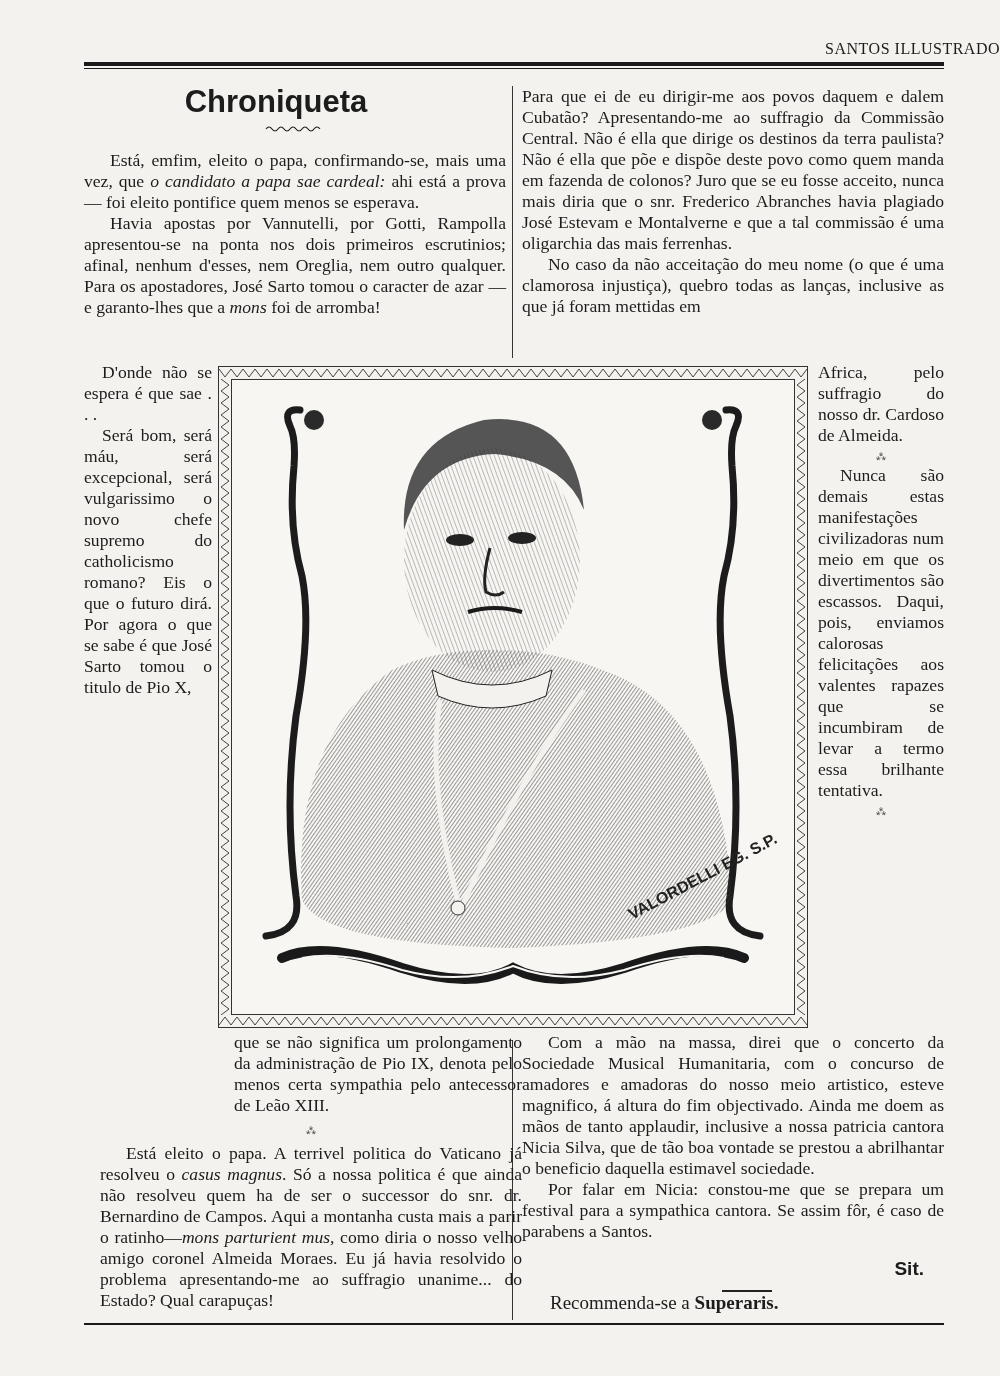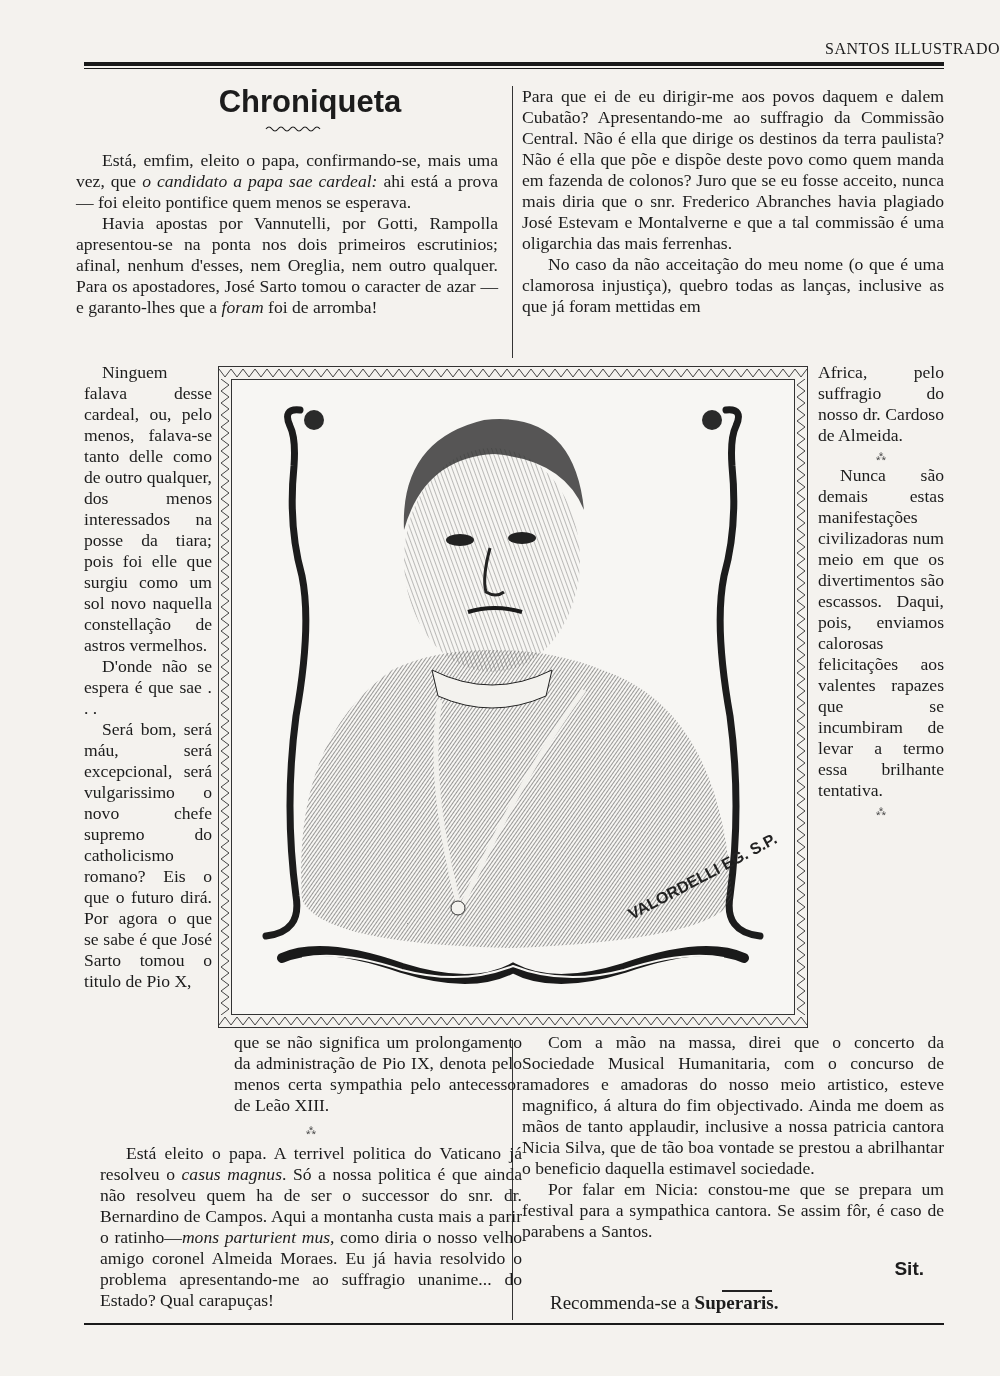--- a/index.html
+++ b/index.html
@@ -3,21 +3,21 @@
 <meta charset="utf-8">
 <style>
   html,body{margin:0;padding:0;}
   body{width:1000px;height:1376px;background:#f4f2ee;position:relative;overflow:hidden;
        font-family:"DejaVu Serif","Liberation Serif",serif;color:#1c1c1c;}
   .abs{position:absolute;}
   .running-head{left:0;width:1000px;top:40px;text-align:right;font-family:"Liberation Serif",serif;font-size:16px;letter-spacing:0.5px;}
   .rule-thick{left:84px;width:860px;top:62px;height:4px;background:#1a1a1a;}
   .rule-thin{left:84px;width:860px;top:68px;height:1px;background:#1a1a1a;}
   .col-divider{width:1px;background:#333;}
-  .title{left:100px;width:420px;top:84px;text-align:center;font-family:"Liberation Sans",sans-serif;font-weight:bold;font-size:31px;}
+  .title{left:66px;width:420px;top:84px;text-align:center;font-family:"Liberation Sans",sans-serif;font-weight:bold;font-size:31px;}
   .squiggle{left:264px;top:124px;width:60px;height:10px;}
   .txt{font-family:"Liberation Serif",serif;font-size:17.6px;line-height:21px;text-align:justify;}
   .txt p{margin:0;text-indent:26px;}
   .txt p.noind{text-indent:0;}
   .txt i{font-style:italic;}
   .stars{text-align:center;font-size:9px;line-height:9px;color:#444;}
   .frame{left:218px;top:366px;width:588px;height:660px;border:1px solid #333;}
   .frame-inner{position:absolute;left:12px;top:12px;right:12px;bottom:12px;border:1px solid #333;background:#f7f6f3;}
   .zig{position:absolute;overflow:hidden;}
   .signature{font-family:"Liberation Sans",sans-serif;font-weight:bold;font-size:19px;}
@@ -33,32 +33,31 @@
 
 <div class="abs col-divider" style="left:512px;top:86px;height:272px;"></div>
 
 <div class="abs col-divider" style="left:512px;top:1040px;height:280px;"></div>
 
 <div class="abs title">Chroniqueta</div>
 <svg class="abs squiggle" viewBox="0 0 60 10">
   <path d="M2 5 q3 -4 6 0 t6 0 t6 0 t6 0 t6 0 t6 0 t6 0 t6 0 t6 0" fill="none" stroke="#222" stroke-width="1.2"></path>
 </svg>
 
-<div class="abs txt" style="left:76px;top:150px;width:422px;">
+<div class="abs txt" style="left:84px;top:150px;width:422px;">
   <p><span>Está, emfim, eleito o papa, confirmando-se, mais uma vez, que </span><i>o candidato a papa sae cardeal:</i><span> ahi está a prova — foi eleito pontifice quem menos se esperava.</span></p>
-  <p><span>Havia apostas por Vannutelli, por Gotti, Rampolla apresentou-se na ponta nos dois primeiros escrutinios; afinal, nenhum d'esses, nem Oreglia, nem outro qualquer. Para os apostadores, José Sarto tomou o caracter de azar — e garanto-lhes que a </span><i>foram</i><span> foi de arromba!</span></p>
+  <p><span>Havia apostas por Vannutelli, por Gotti, Rampolla apresentou-se na ponta nos dois primeiros escrutinios; afinal, nenhum d'esses, nem Oreglia, nem outro qualquer. Para os apostadores, José Sarto tomou o caracter de azar — e garanto-lhes que a </span><i>mons</i><span> foi de arromba!</span></p>
 </div>
 
 <div class="abs txt" style="left:522px;top:86px;width:422px;">
   <p class="noind">Para que ei de eu dirigir-me aos povos daquem e dalem Cubatão? Apresentando-me ao suffragio da Commissão Central. Não é ella que dirige os destinos da terra paulista? Não é ella que põe e dispõe deste povo como quem manda em fazenda de colonos? Juro que se eu fosse acceito, nunca mais diria que o snr. Frederico Abranches havia plagiado José Estevam e Montalverne e que a tal commissão é uma oligarchia das mais ferrenhas.</p>
   <p>No caso da não acceitação do meu nome (o que é uma clamorosa injustiça), quebro todas as lanças, inclusive as que já foram mettidas em</p>
 </div>
 
 <div class="abs txt" style="left:84px;top:362px;width:128px;">
-  <p style="text-indent:18px">Ninguem falava desse cardeal, ou, pelo menos, falava-se tanto delle como de outro qualquer, dos menos interessados na posse da tiara; pois foi elle que surgiu como um sol novo naquella constellação de astros vermelhos.</p>
   <p style="text-indent:18px">D'onde não se espera é que sae . . .</p>
   <p style="text-indent:18px">Será bom, será máu, será excepcional, será vulgarissimo o novo chefe supremo do catholicismo romano? Eis o que o futuro dirá. Por agora o que se sabe é que José Sarto tomou o titulo de Pio X,</p>
 </div>
 
 <div class="abs txt" style="left:818px;top:362px;width:126px;">
   <p class="noind">Africa, pelo suffragio do nosso dr. Cardoso de Almeida.</p>
   <div class="stars" style="margin:6px 0 4px;">⁂</div>
   <p style="text-indent:22px">Nunca são demais estas manifestações civilizadoras num meio em que os divertimentos são escassos. Daqui, pois, enviamos calorosas felicitações aos valentes rapazes que se incumbiram de levar a termo essa brilhante tentativa.</p>
   <div class="stars" style="margin:6px 0 4px;">⁂</div>
 </div>

